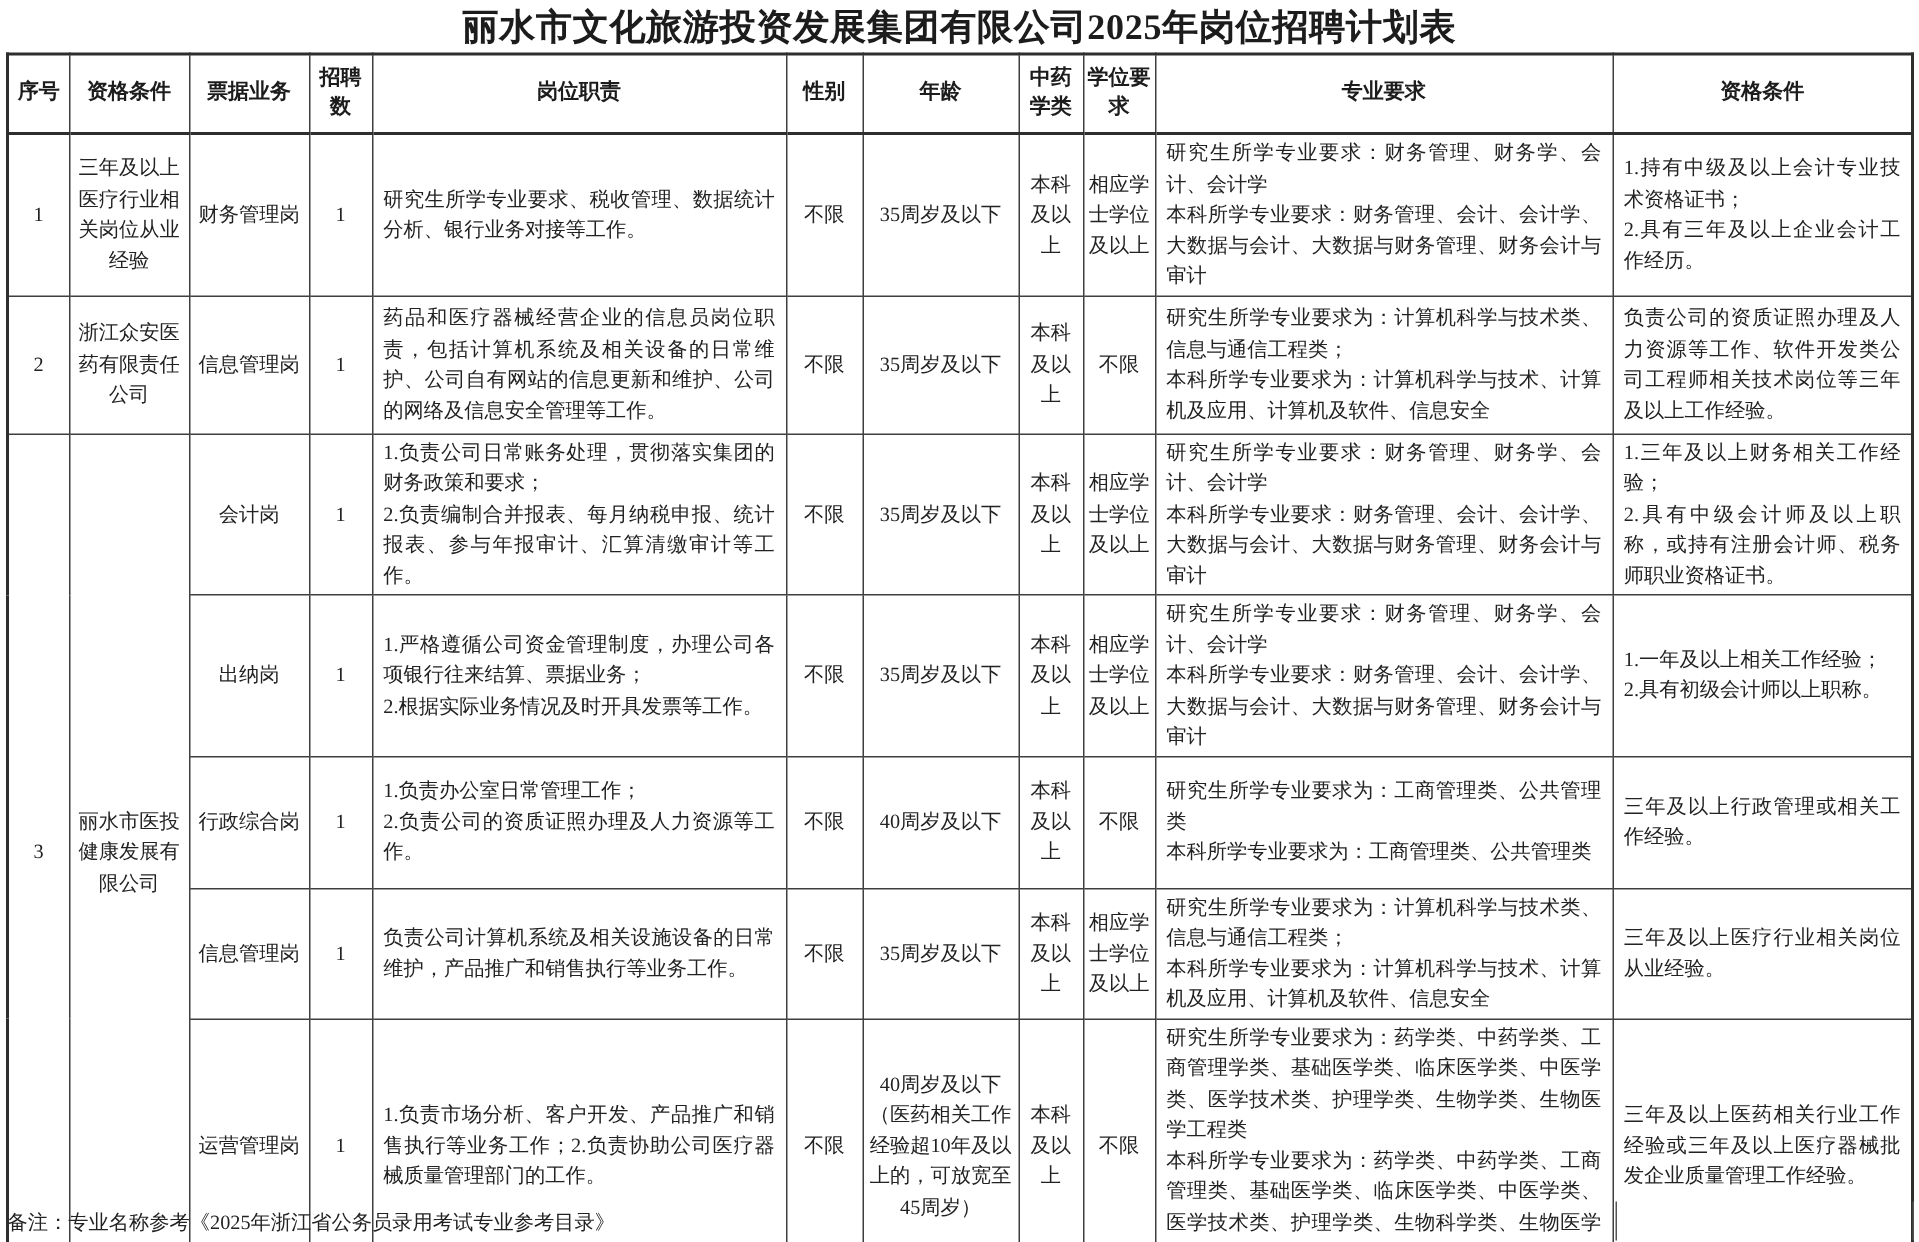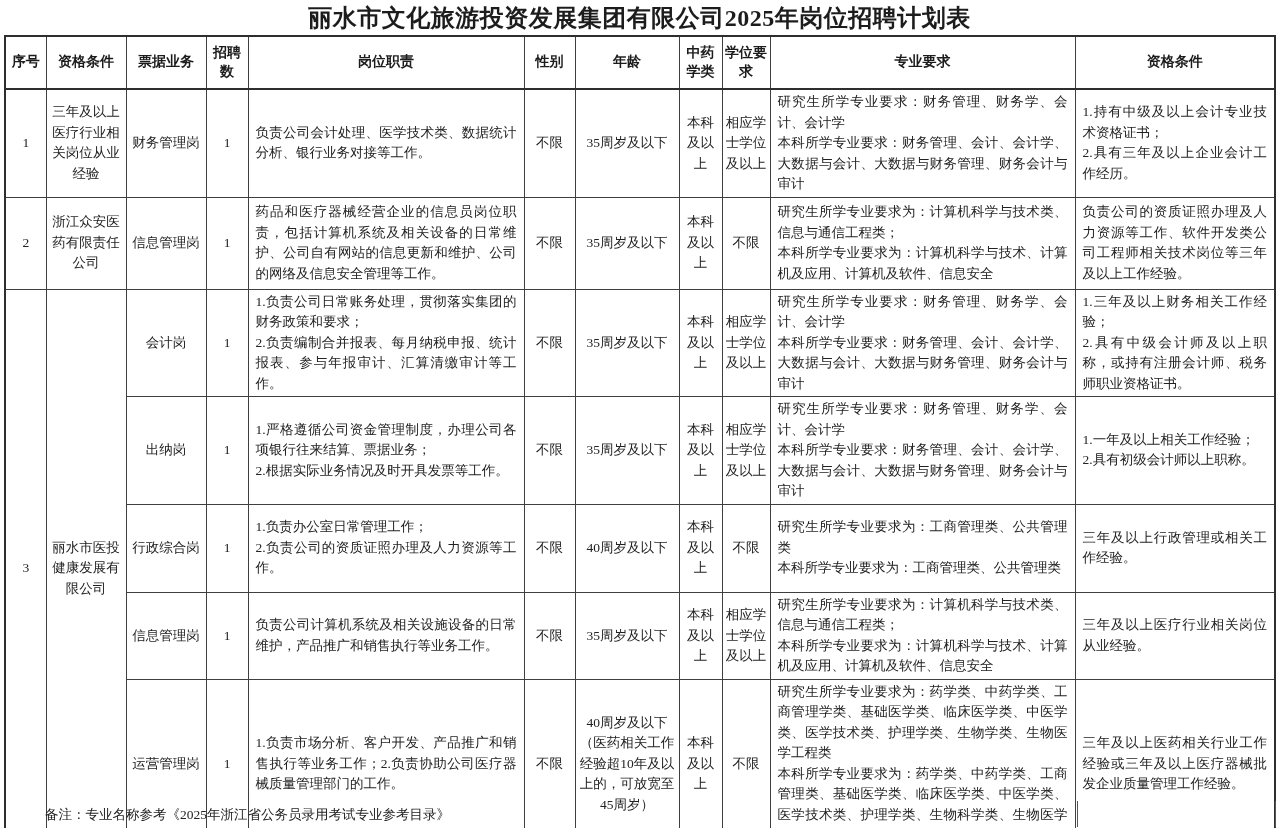--- a/index.html
+++ b/index.html
@@ -17,21 +17,21 @@
   }
   th,td{border:1px solid #3f3f3f;vertical-align:middle;overflow:hidden;}
   th{
     font-size:14px;font-weight:bold;text-align:center;padding:1px 1px;line-height:1.35;color:#1c1c1c;
   }
   thead tr th{border-bottom:2px solid #2e2e2e;}
   td{font-size:13.5px;line-height:1.52;}
   td.ctr{text-align:center;padding:1px 1px;}
   td.txt{text-align:justify;padding:2px 7px;white-space:pre-line;}
   .note{
-    position:absolute;left:5px;top:806px;font-size:13.5px;color:#222;margin-left:40px;
+    position:absolute;left:5px;top:806px;font-size:13.5px;color:#222;
   }
   .stub{position:absolute;width:1px;background:#555;}
   .stub-a{left:1077px;top:801px;height:26px;}
   .stub-b{left:1275px;top:801px;height:26px;}
 </style>
 </head>
 <body>
 
 <div class="title">丽水市文化旅游投资发展集团有限公司2025年岗位招聘计划表</div>
 
@@ -63,21 +63,21 @@
       <th>专业要求</th>
       <th>资格条件</th>
     </tr>
   </thead>
   <tbody>
     <tr style="height:90px">
       <td class="ctr">1</td>
       <td class="ctr">三年及以上医疗行业相关岗位从业经验</td>
       <td class="ctr">财务管理岗</td>
       <td class="ctr">1</td>
-      <td class="txt">负责公司会计处理、医学技术类、数据统计分析、银行业务对接等工作。</td>
+      <td class="txt">研究生所学专业要求、税收管理、数据统计分析、银行业务对接等工作。</td>
       <td class="ctr">不限</td>
       <td class="ctr">35周岁及以下</td>
       <td class="ctr">本科及以上</td>
       <td class="ctr">相应学士学位及以上</td>
       <td class="txt">研究生所学专业要求：财务管理、财务学、会计、会计学
 本科所学专业要求：财务管理、会计、会计学、大数据与会计、大数据与财务管理、财务会计与审计</td>
       <td class="txt">1.持有中级及以上会计专业技术资格证书；
 2.具有三年及以上企业会计工作经历。</td>
     </tr>
     <tr style="height:92px">

